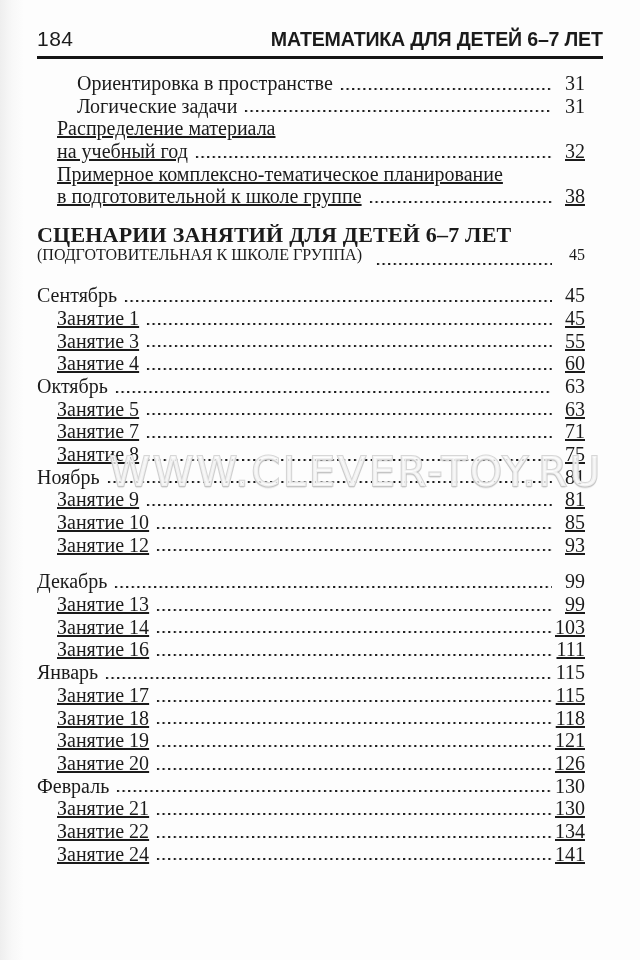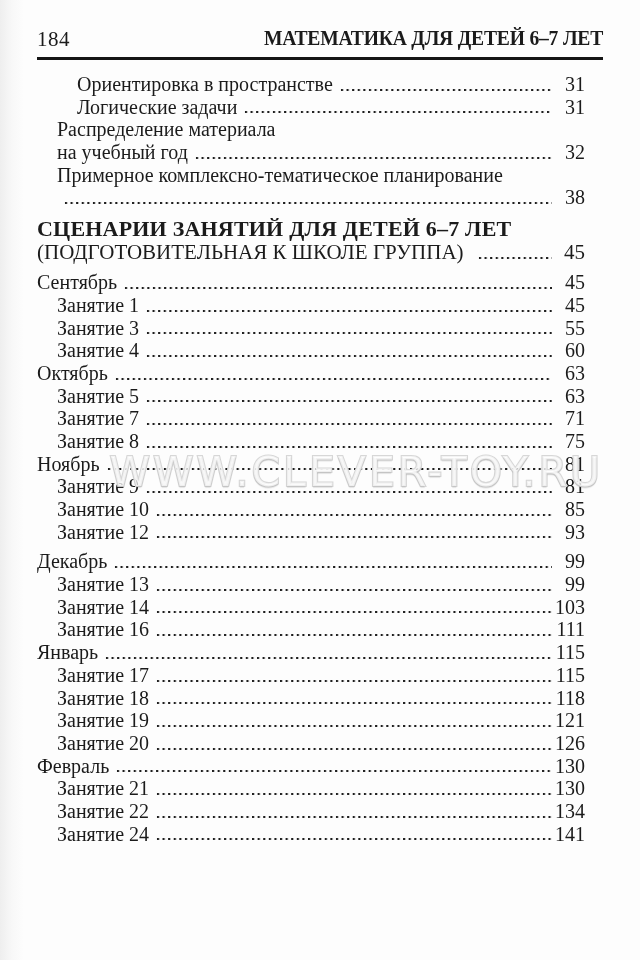--- a/index.html
+++ b/index.html
@@ -10,38 +10,38 @@
   html,body{width:640px;height:960px;overflow:hidden;}
   body{background:var(--bg);font-family:"Liberation Serif",serif;color:var(--text);position:relative;}
   body::before{ 
     content:"";position:absolute;left:0;top:0;bottom:0;width:24px;
     background:linear-gradient(to right,#eeeeee,#f8f8f8 12px,rgba(255,255,255,0) 24px);
     z-index:1;pointer-events:none;
   }
   .page{position:relative;height:100%;padding:27px 37px 0 37px;z-index:2;}
 
   
-  .hdr{display:flex;justify-content:space-between;align-items:flex-start;
-       font-family:Liberation Serif, serif;}
+  .hdr{display:flex;justify-content:space-between;align-items:center;
+       font-family:Liberation Sans, sans-serif;}
   .hdr .folio{font-size:21px;letter-spacing:.5px;}
   .hdr .running{font-size:20px;font-weight:bold;letter-spacing:-.2px;transform:scaleX(.98);transform-origin:right;}
   .rule{height:3px;background:var(--rule);margin-top:5px;}
 
   
   .toc{margin-top:13px;font-size:20px;}
   .row{display:flex;align-items:baseline;height:22.7px;padding-right:18px;}
   .row .label{white-space:nowrap;}
   .row .dots{flex:1;align-self:flex-end;height:4px;margin:0 3px 4px 7px;
     background:radial-gradient(circle at 2px 2px,var(--dot) 1.05px,rgba(0,0,0,0) 1.5px) left bottom/5.6px 4px repeat-x;}
   .row .pg{min-width:30px;text-align:right;white-space:nowrap;}
-  .row.lvl1{padding-left:20px;}
+  .row.lvl1{padding-left:20px;text-decoration:underline;}
   .row.lvl2{padding-left:40px;}
-  .row.gap{margin-top:7px;}
+  .row.gap{margin-top:14px;}
   .row.h1{font-weight:bold;font-size:22px;height:24px;letter-spacing:.2px;}
-  .row.h2{font-size:21px;height:24px;}
+  .row.h2{font-size:16px;height:24px;}
   .row.h2 .dots{margin-left:14px;}
   .row.nopage .dots,.row.nopage .pg{visibility:hidden;}
 
   
   .watermark{position:absolute;left:37px;right:37px;top:448px;z-index:3;
     text-align:right;white-space:nowrap;pointer-events:none;
     font-family:"DejaVu Sans",sans-serif;font-weight:normal;font-size:41px;letter-spacing:3px;
     color:rgba(255,255,255,.72);
     -webkit-text-stroke:2.2px var(--wm-stroke);paint-order:stroke;
     text-shadow:0 2px 1px rgba(110,110,110,.18);}
@@ -77,20 +77,21 @@
     <span class="label">на учебный год</span>
     <span class="dots"></span>
     <span class="pg">32</span>
   </div>
       <div class="row lvl1 nopage">
     <span class="label">Примерное комплексно-тематическое планирование</span>
     <span class="dots"></span>
     <span class="pg"></span>
   </div>
       <div class="row lvl1">
+    <span class="label">в подготовительной к школе группе</span>
     <span class="dots"></span>
     <span class="pg">38</span>
   </div>
       <div class="row lvl0 gap h1 nopage">
     <span class="label">СЦЕНАРИИ ЗАНЯТИЙ ДЛЯ ДЕТЕЙ 6–7 ЛЕТ</span>
     <span class="dots"></span>
     <span class="pg"></span>
   </div>
       <div class="row lvl0 h2">
     <span class="label">(ПОДГОТОВИТЕЛЬНАЯ К ШКОЛЕ ГРУППА)</span>

